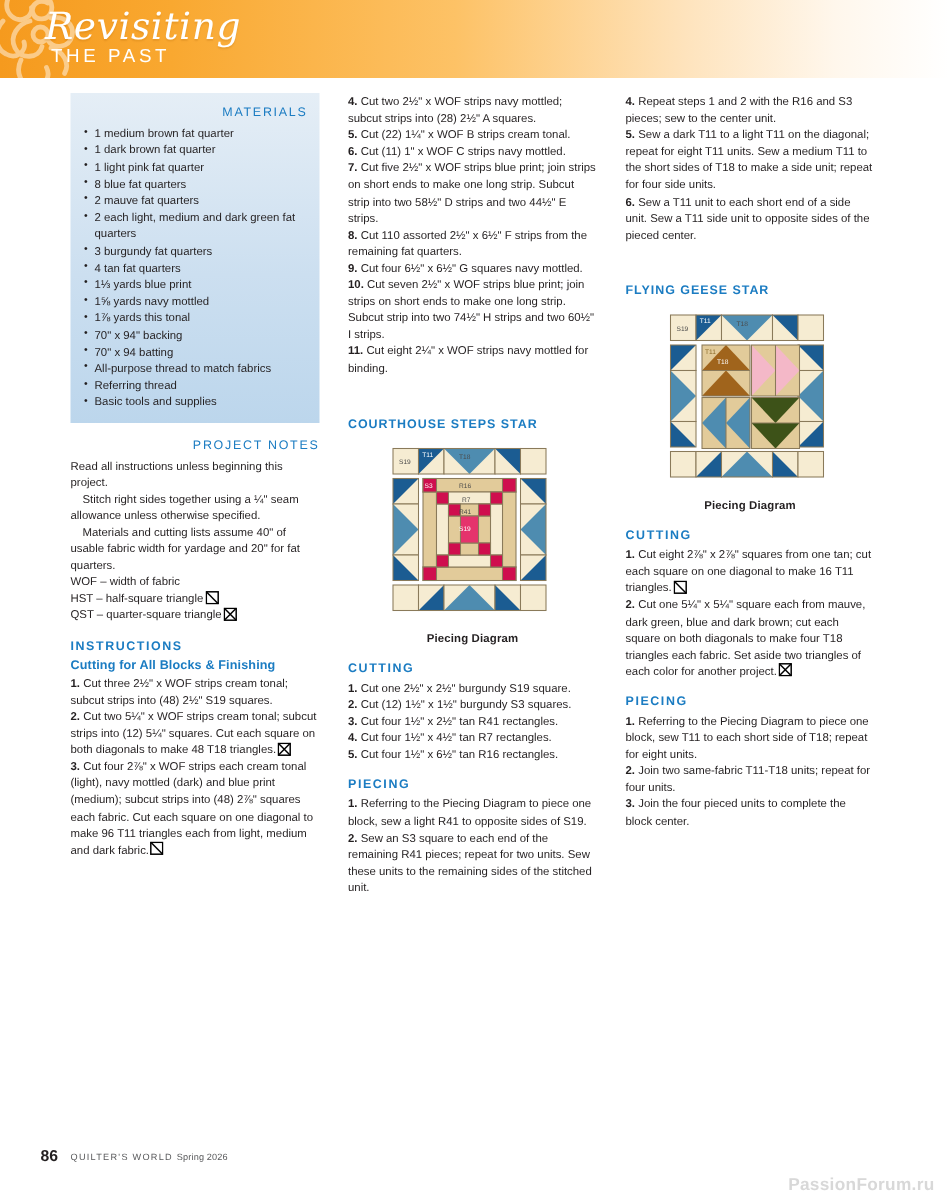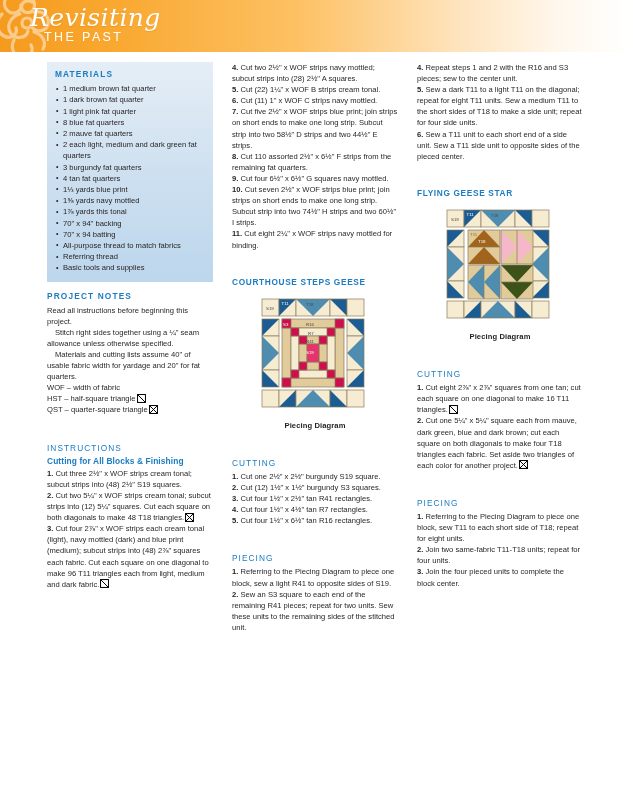--- a/index.html
+++ b/index.html
@@ -43,21 +43,21 @@
     font-size: 25px;
     line-height: 27px;
     letter-spacing: 0.4px;
     text-shadow: 0 1px 1px rgba(160,90,0,0.18);
   }
   .header-sub {
     font-size: 12.5px;
     letter-spacing: 2.4px;
     line-height: 14px;
     margin-top: -1px;
-    margin-left: 14px;
+    margin-left: 4px;
   }
 
   
   .columns {
     position: absolute;
     top: 62px;
     left: 0;
     width: 633px;
     height: 690px;
   }
@@ -74,32 +74,33 @@
   .col-3 { left: 417px; }
 
   
   .materials-box {
     background: linear-gradient(180deg, #e5eef6 0%, #ccdff0 55%, #bcd6ec 100%);
     padding: 7px 8px 8px 8px;
     margin-bottom: 9px;
   }
   .sec-head {
     color: #1b7cc2;
-    font-weight: bold;
+    font-weight: normal;
     font-size: 8.3px;
     letter-spacing: 1.15px;
     margin-bottom: 3px;
+    text-align: right;
   }
   .sec-head-sm {
     color: #1b7cc2;
-    font-weight: normal;
+    font-weight: bold;
     font-size: 8.3px;
     letter-spacing: 1.05px;
     margin-bottom: 2px;
-    margin-top: 27px;
+    margin-top: 9px;
   }
   .sub-head {
     color: #1b7cc2;
     font-weight: bold;
     font-size: 8.4px;
     letter-spacing: 0.1px;
     margin-bottom: 1px;
   }
   .block-head {
     color: #1b7cc2;
@@ -236,21 +237,21 @@
           <li>70" x 94" backing</li>
           <li>70" x 94 batting</li>
           <li>All-purpose thread to match fabrics</li>
           <li>Referring thread</li>
           <li>Basic tools and supplies</li>
         </ul>
       </div>
 
       <div>
         <div class="sec-head">PROJECT NOTES</div>
-        <p class="body">Read all instructions before beginning this project.</p>
+        <p class="body">Read all instructions unless beginning this project.</p>
         <p class="body indent">Stitch right sides together using a ¼" seam allowance unless otherwise specified.</p>
         <p class="body indent">Materials and cutting lists assume 40" of usable fabric width for yardage and 20" for fat quarters.</p>
         <p class="body"><span>WOF – width of fabric</span></p>
         <p class="body"><span>HST – half-square triangle</span><svg class="glyph gl" width="9" height="9" viewBox="0 0 10 10">
               <rect x="0.6" y="0.6" width="8.8" height="8.8" fill="#fff" stroke="#000" stroke-width="1.1"></rect>
               <line x1="0.6" y1="0.6" x2="9.4" y2="9.4" stroke="#000" stroke-width="1.1"></line>
             </svg></p>
         <p class="body"><span>QST – quarter-square triangle</span><svg class="glyph gl" width="9" height="9" viewBox="0 0 10 10">
               <rect x="0.6" y="0.6" width="8.8" height="8.8" fill="#fff" stroke="#000" stroke-width="1.1"></rect>
               <line x1="0.6" y1="0.6" x2="9.4" y2="9.4" stroke="#000" stroke-width="1.1"></line>
@@ -277,21 +278,21 @@
     <div class="col col-2">
       <p class="body"><span class="num">4.</span> <span>Cut two 2½" x WOF strips navy mottled; subcut strips into (28) 2½" A squares.</span></p>
       <p class="body"><span class="num">5.</span> <span>Cut (22) 1¼" x WOF B strips cream tonal.</span></p>
       <p class="body"><span class="num">6.</span> <span>Cut (11) 1" x WOF C strips navy mottled.</span></p>
       <p class="body"><span class="num">7.</span> <span>Cut five 2½" x WOF strips blue print; join strips on short ends to make one long strip. Subcut strip into two 58½" D strips and two 44½" E strips.</span></p>
       <p class="body"><span class="num">8.</span> <span>Cut 110 assorted 2½" x 6½" F strips from the remaining fat quarters.</span></p>
       <p class="body"><span class="num">9.</span> <span>Cut four 6½" x 6½" G squares navy mottled.</span></p>
       <p class="body"><span class="num">10.</span> <span>Cut seven 2½" x WOF strips blue print; join strips on short ends to make one long strip. Subcut strip into two 74½" H strips and two 60½" I strips.</span></p>
       <p class="body"><span class="num">11.</span> <span>Cut eight 2¼" x WOF strips navy mottled for binding.</span></p>
 
-      <div class="block-head">COURTHOUSE STEPS GEESE</div>
+      <div class="block-head">COURTHOUSE STEPS STAR</div>
 
       <div class="diagram-wrap">
         <svg class="diagram" viewBox="0 0 150 122">
           <defs>
             <style>
               .cr{fill:#f6ecd2}.nv{fill:#1b5c92}.bm{fill:#4e8cb0}.tn{fill:#e2cb9a}
               .bg{fill:#cf0e4e}.pk{fill:#e5336c}
               .ol{stroke:#8a7a5a;stroke-width:0.7;fill:none}
               .lbl{font-family:"Liberation Sans",sans-serif;font-size:4.4px;fill:#4a4a4a}
               .lblw{font-family:"Liberation Sans",sans-serif;font-size:4.4px;fill:#ffffff}
@@ -559,14 +560,19 @@
             <line x1="9.4" y1="0.6" x2="0.6" y2="9.4" stroke="#000" stroke-width="1.1"></line>
           </svg></p>
 
       <div class="sec-head-sm">PIECING</div>
       <p class="body"><span class="num">1.</span> <span>Referring to the Piecing Diagram to piece one block, sew T11 to each short side of T18; repeat for eight units.</span></p>
       <p class="body"><span class="num">2.</span> <span>Join two same-fabric T11-T18 units; repeat for four units.</span></p>
       <p class="body"><span class="num">3.</span> <span>Join the four pieced units to complete the block center.</span></p>
     </div>
   </div>
 
+  <div class="footer">
+    <div class="footer-pageno">86</div>
+    <div class="footer-mag"><span>QUILTER'S WORLD</span> <span class="footer-issue">Spring 2026</span></div>
+    <div class="watermark">PassionForum.ru</div>
+  </div>
 
 </div>
 
 </body></html>

